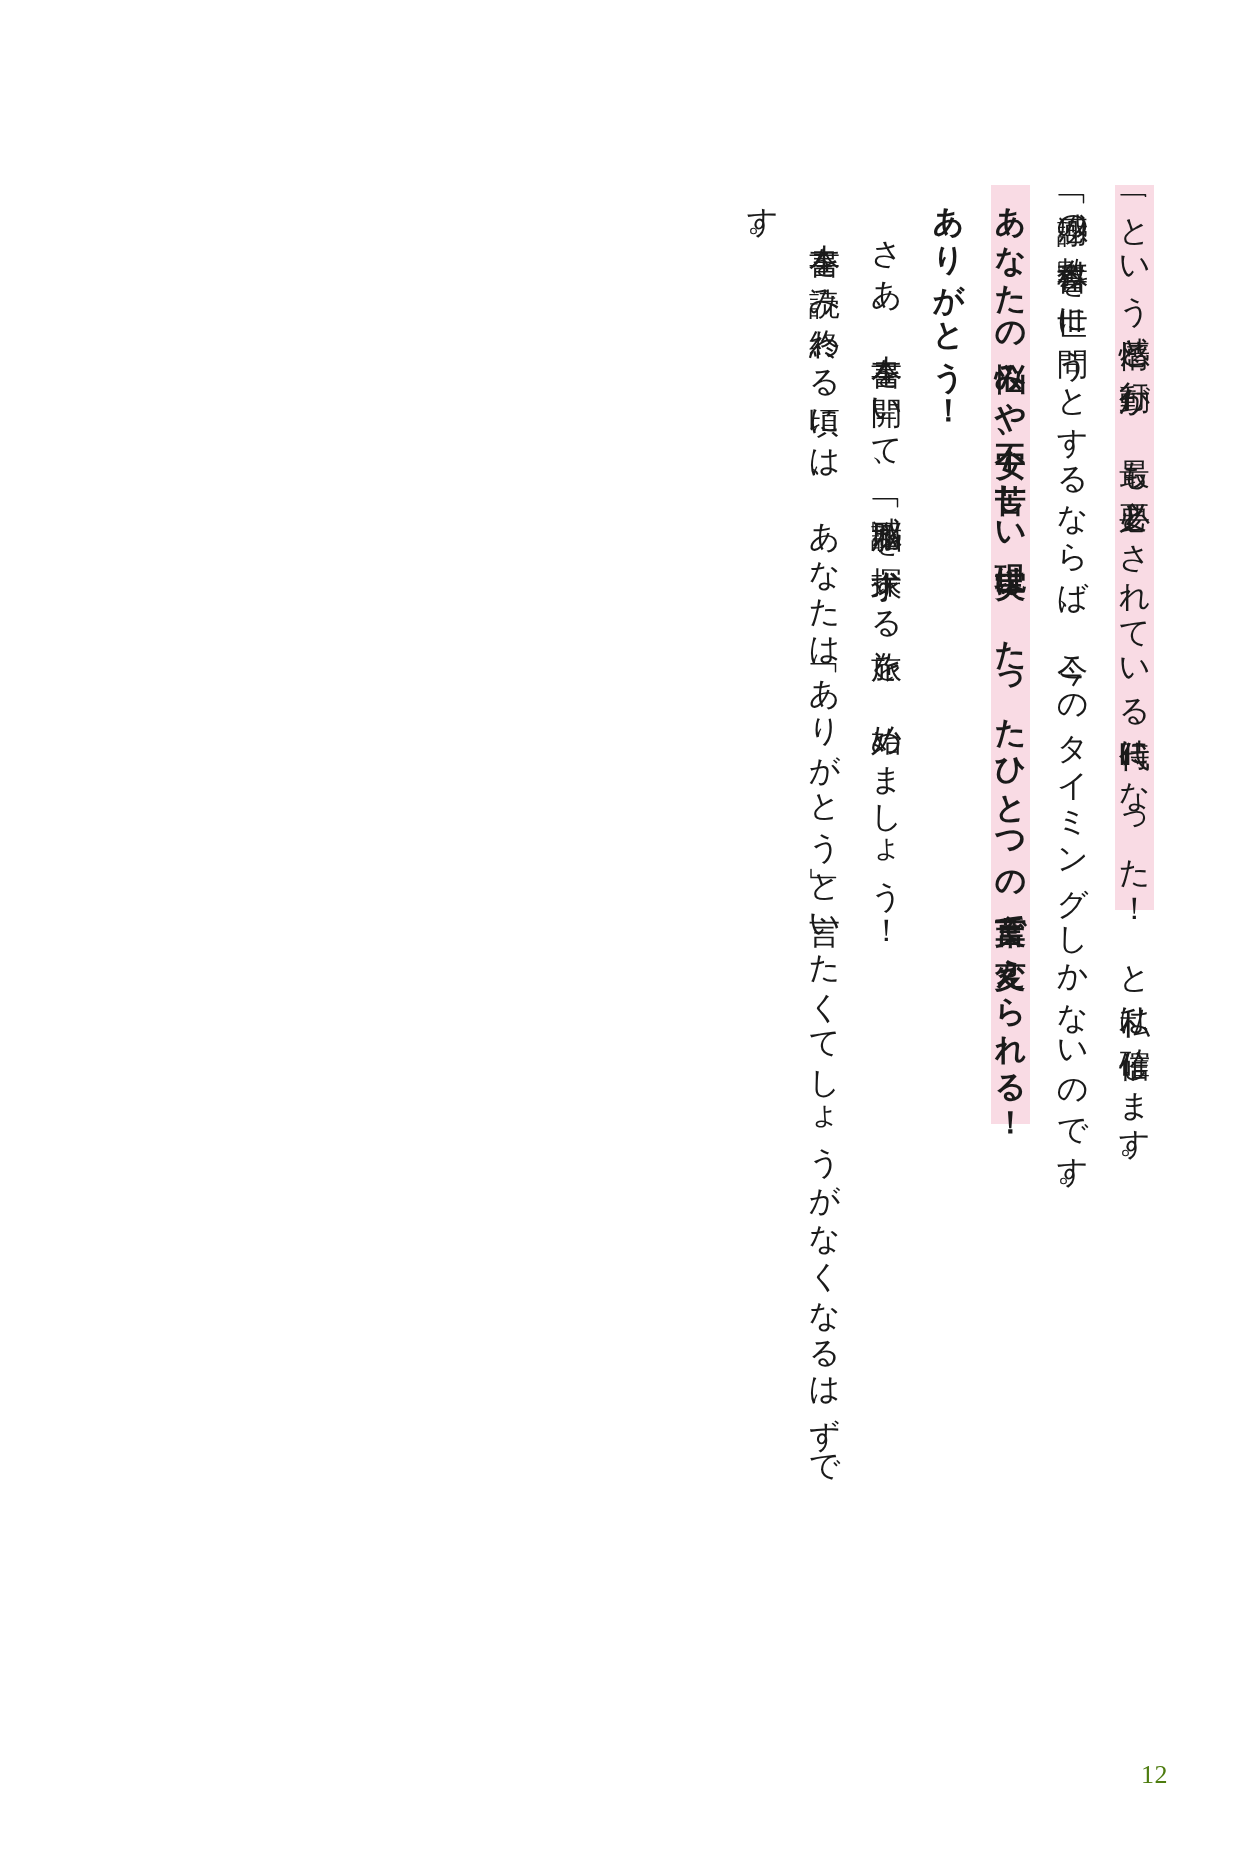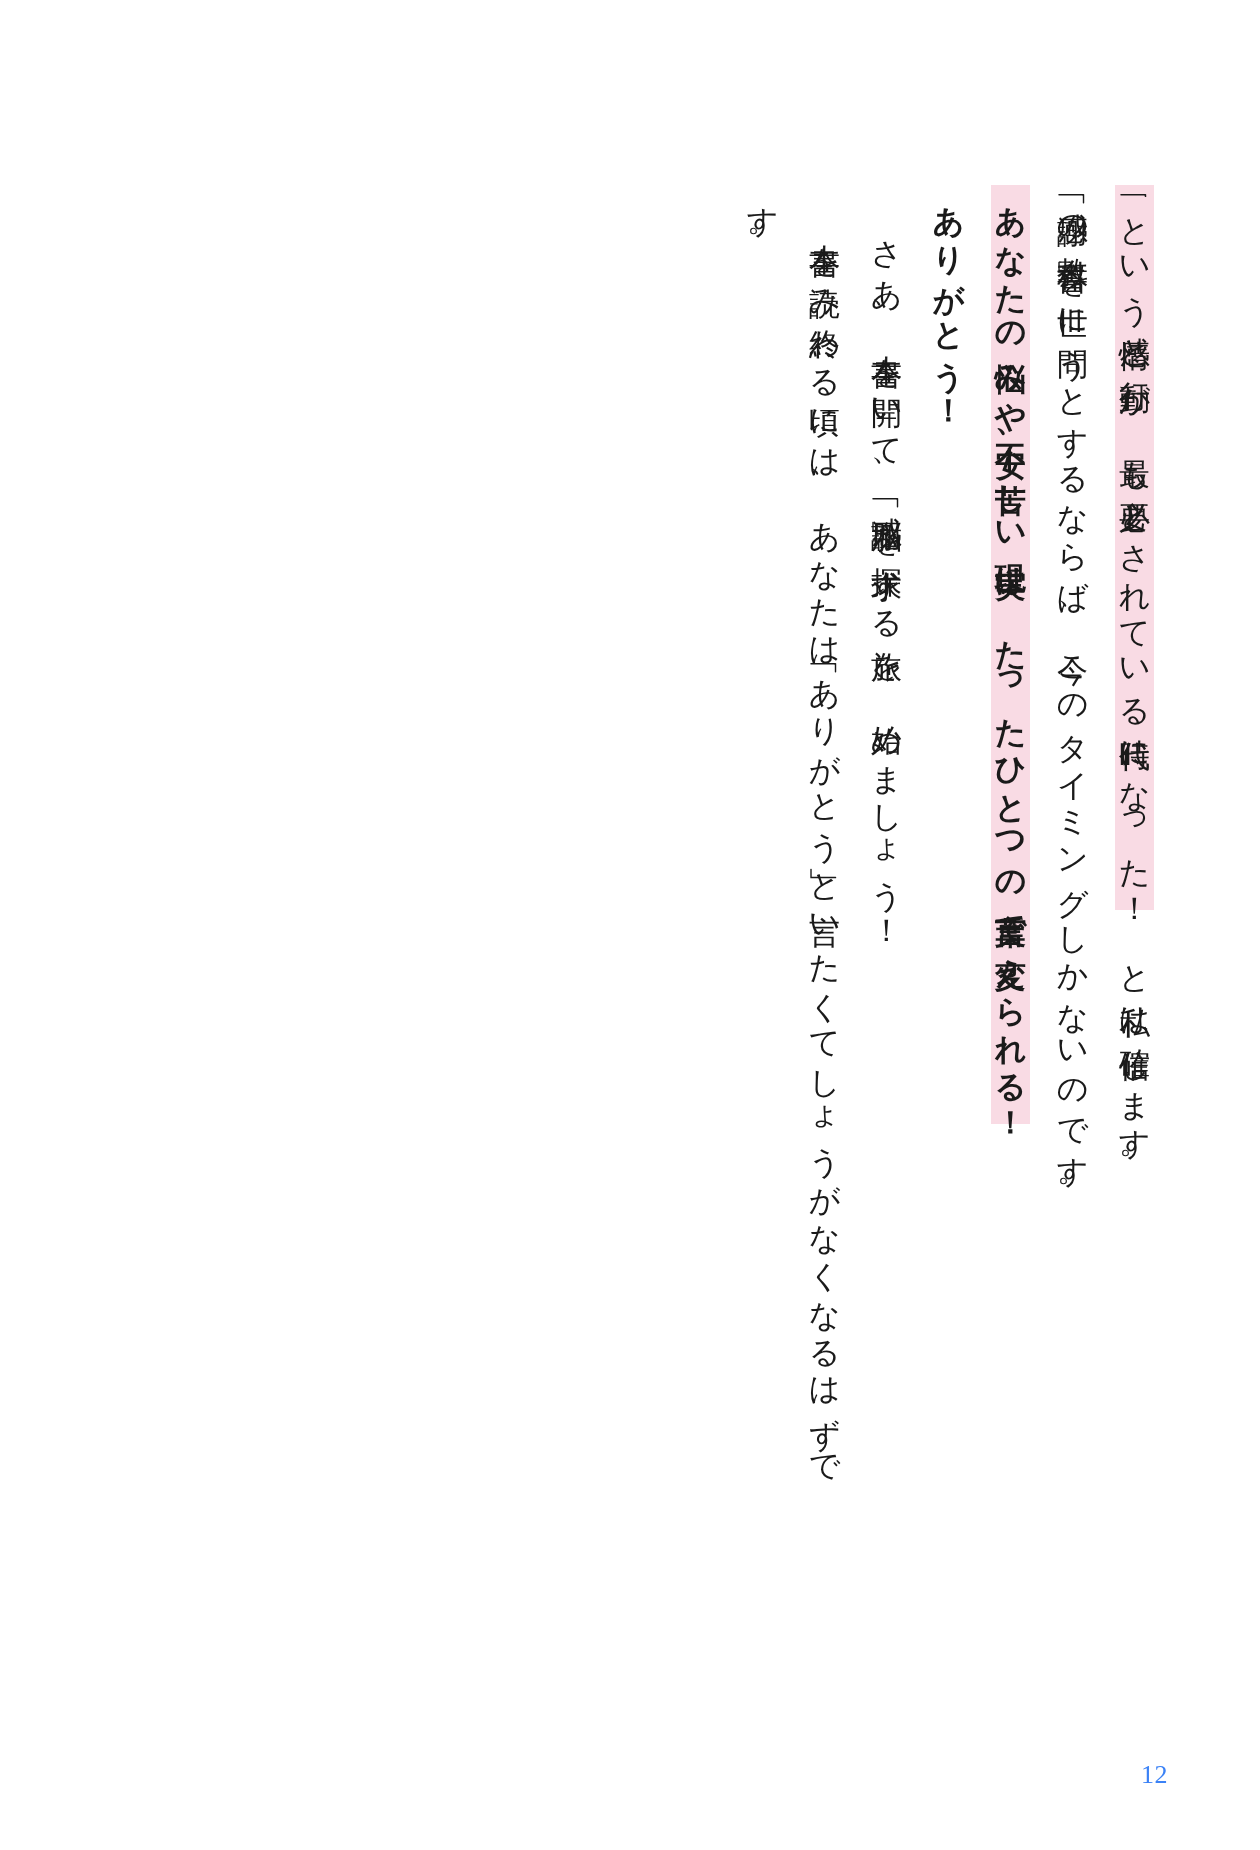--- a/index.html
+++ b/index.html
@@ -62,21 +62,21 @@
   .bold {
     font-weight: 700;
   }
 
   .page-number {
     position: absolute;
     right: 92px;
     bottom: 60px;
     font-size: 26px;
     font-family: "Liberation Serif", serif;
-    color: #3b82f6;
+    color: #4d7c0f;
     letter-spacing: 0.02em;
   }
 </style>
 </head>
 <body>
 
 <div class="page">
 
   <div class="vtext-block">
 

